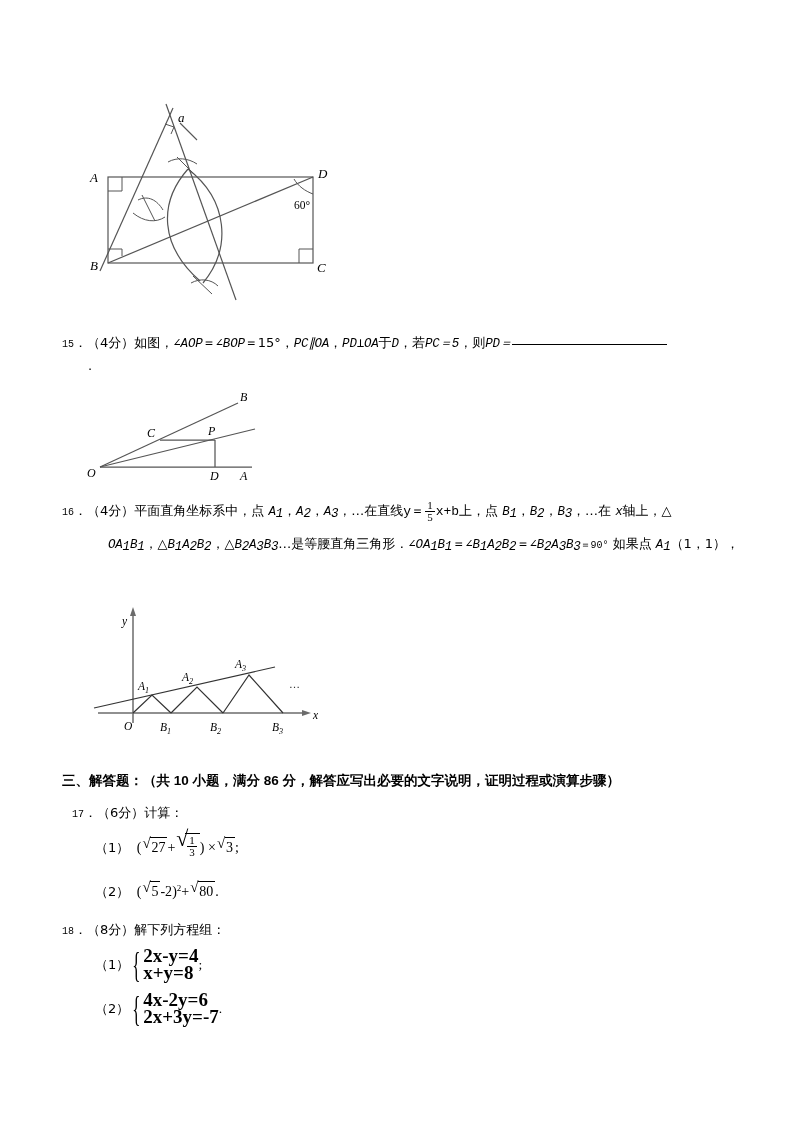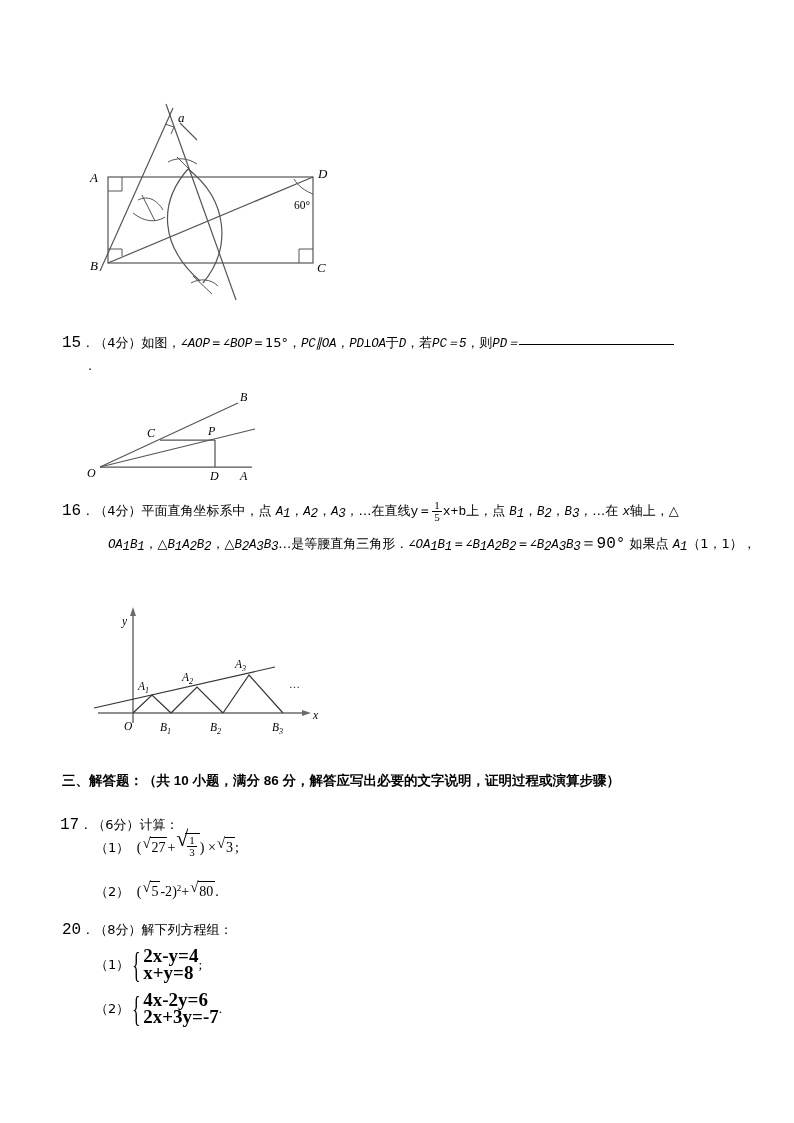--- a/index.html
+++ b/index.html
@@ -36,21 +36,21 @@
     font-size: 13px;
   }
   .mono-it {
     font-family: "Liberation Mono", "DejaVu Sans Mono", monospace;
     font-style: italic;
     font-size: 12.5px;
     letter-spacing: -0.2px;
   }
   .mono {
     font-family: "Liberation Mono", "DejaVu Sans Mono", monospace;
-    font-size: 16px;
+    font-size: 10px;
   }
   .secthead {
     font-family: Liberation Sans, sans-serif;
     font-weight: bold;
     font-size: 13.5px;
     white-space: nowrap;
   }
   .blank-line {
     display: inline-block;
     border-bottom: 1.4px solid #000;
@@ -242,40 +242,40 @@
         <text x="90" y="136">B<tspan font-size="8" dy="3">1</tspan></text>
         <text x="140" y="136">B<tspan font-size="8" dy="3">2</tspan></text>
         <text x="202" y="136">B<tspan font-size="8" dy="3">3</tspan></text>
       </g>
       <text x="219" y="93" font-family="DejaVu Sans, sans-serif" font-size="11" fill="#333">…</text>
     </svg>
   </div>
 
   <div class="abs secthead" style="left:62px; top:772px;">三、解答题：（共 10 小题，满分 86 分，解答应写出必要的文字说明，证明过程或演算步骤）</div>
 
-  <div class="abs qline" style="left:60px; top:803px;margin-top:12px;">
+  <div class="abs qline" style="left:72px; top:803px;">
     <span class="mono">17</span><span class="cn">．</span><span class="cn">（6分）</span><span class="cn">计算：</span>
   </div>
 
   <div class="abs qline" style="left:95px; top:833px; font-size:14px;">
     <span class="cn">（1）</span>
     <span style="margin-left:4px;">
       <span>(</span><span class="sqrt"><span class="sign">√</span><span class="radicand">27</span></span><span>+</span><span class="sqrt" style="padding-left:9px;"><span class="sign" style="font-size:22px; top:-2px;">√</span><span class="radicand" style="padding-top:1px;"><span class="frac" style="vertical-align:-4px;"><span class="num">1</span><span class="den">3</span></span></span></span><span>)</span> <span>×</span><span class="sqrt"><span class="sign">√</span><span class="radicand">3</span></span><span>;</span>
     </span>
   </div>
 
   <div class="abs qline" style="left:95px; top:879px; font-size:14px;">
     <span class="cn">（2）</span>
     <span style="margin-left:4px;">
       <span>(</span><span class="sqrt"><span class="sign">√</span><span class="radicand">5</span></span><span>-2</span><span>)</span><sup>2</sup><span>+</span><span class="sqrt"><span class="sign">√</span><span class="radicand">80</span></span><span>.</span>
     </span>
   </div>
 
   <div class="abs qline" style="left:62px; top:920px;">
-    <span class="mono">20</span><span class="cn">．</span><span class="cn">（8分）</span><span class="cn">解下列方程组：</span>
+    <span class="mono">18</span><span class="cn">．</span><span class="cn">（8分）</span><span class="cn">解下列方程组：</span>
   </div>
 
   <div class="abs qline" style="left:95px; top:947px;">
     <span class="cn">（1）</span><span class="brace-sys" style="margin-left:3px;"><span class="brace-glyph">{</span><span class="sys-rows"><span style="display:block">2x-y=4</span><span style="display:block">x+y=8</span></span></span><span style="font-size:13.5px;">;</span>
   </div>
 
   <div class="abs qline" style="left:95px; top:991px;">
     <span class="cn">（2）</span><span class="brace-sys" style="margin-left:3px;"><span class="brace-glyph">{</span><span class="sys-rows"><span style="display:block">4x-2y=6</span><span style="display:block">2x+3y=-7</span></span></span><span style="font-size:13.5px;">.</span>
   </div>
 

